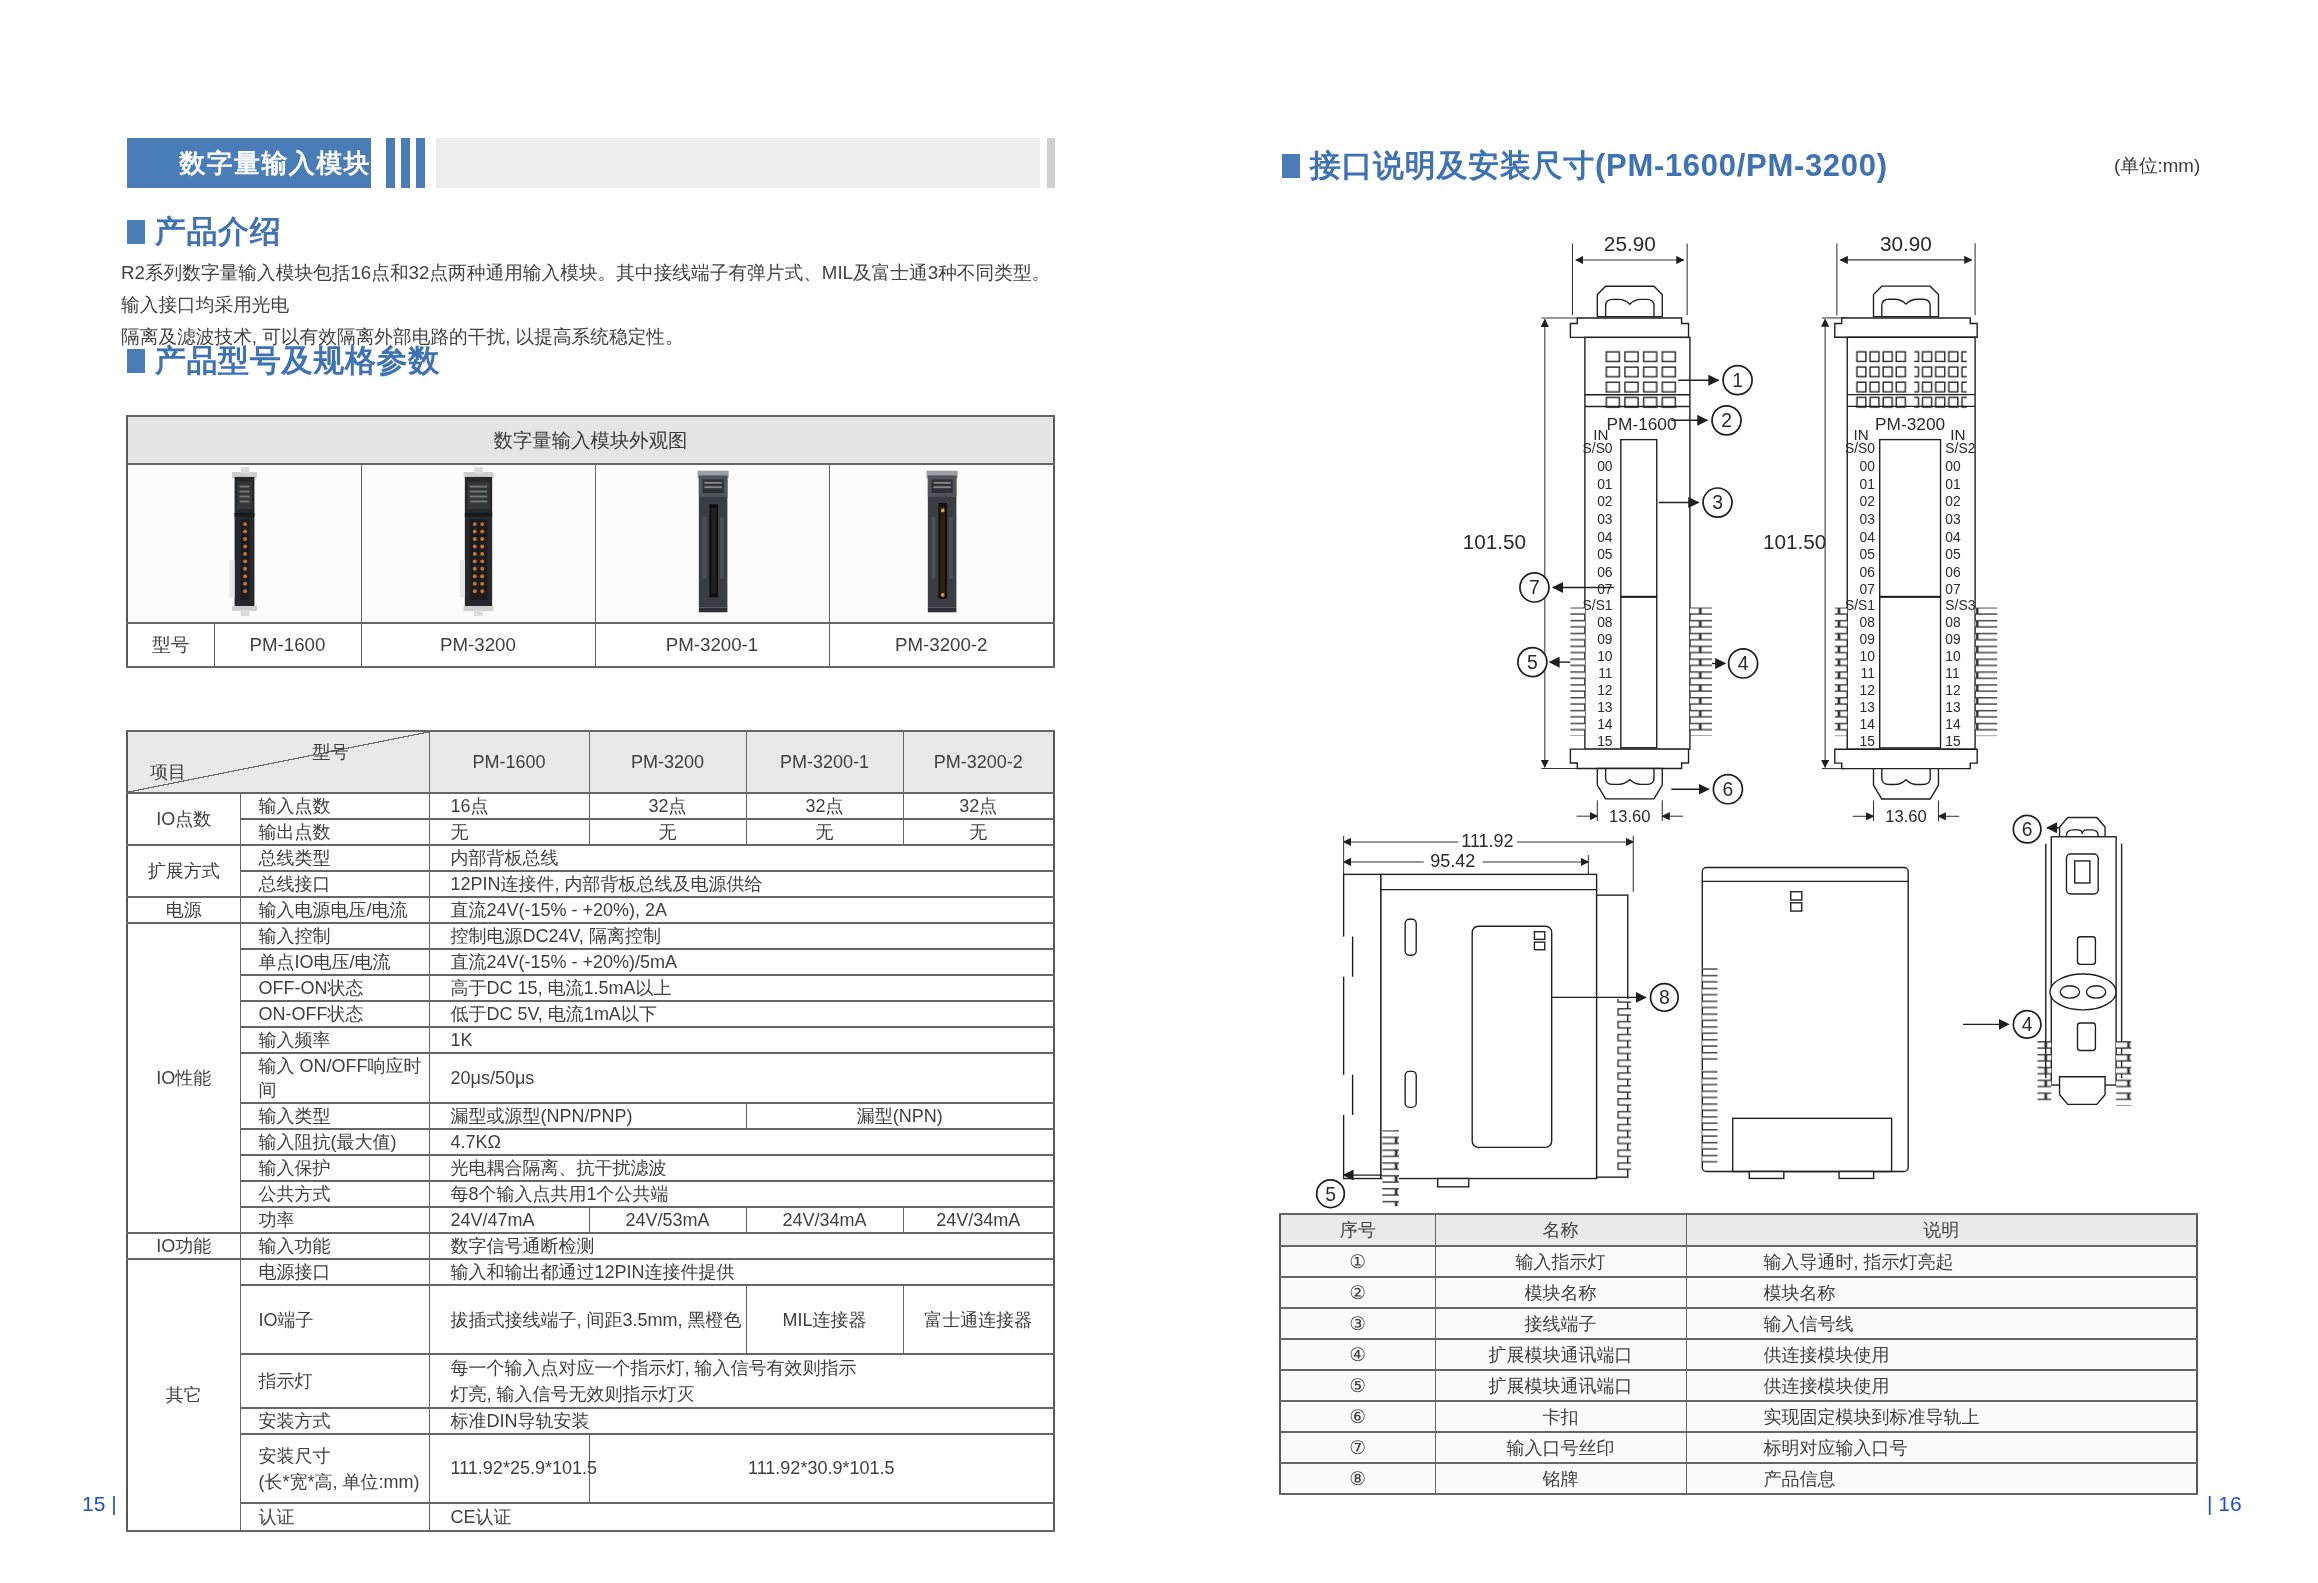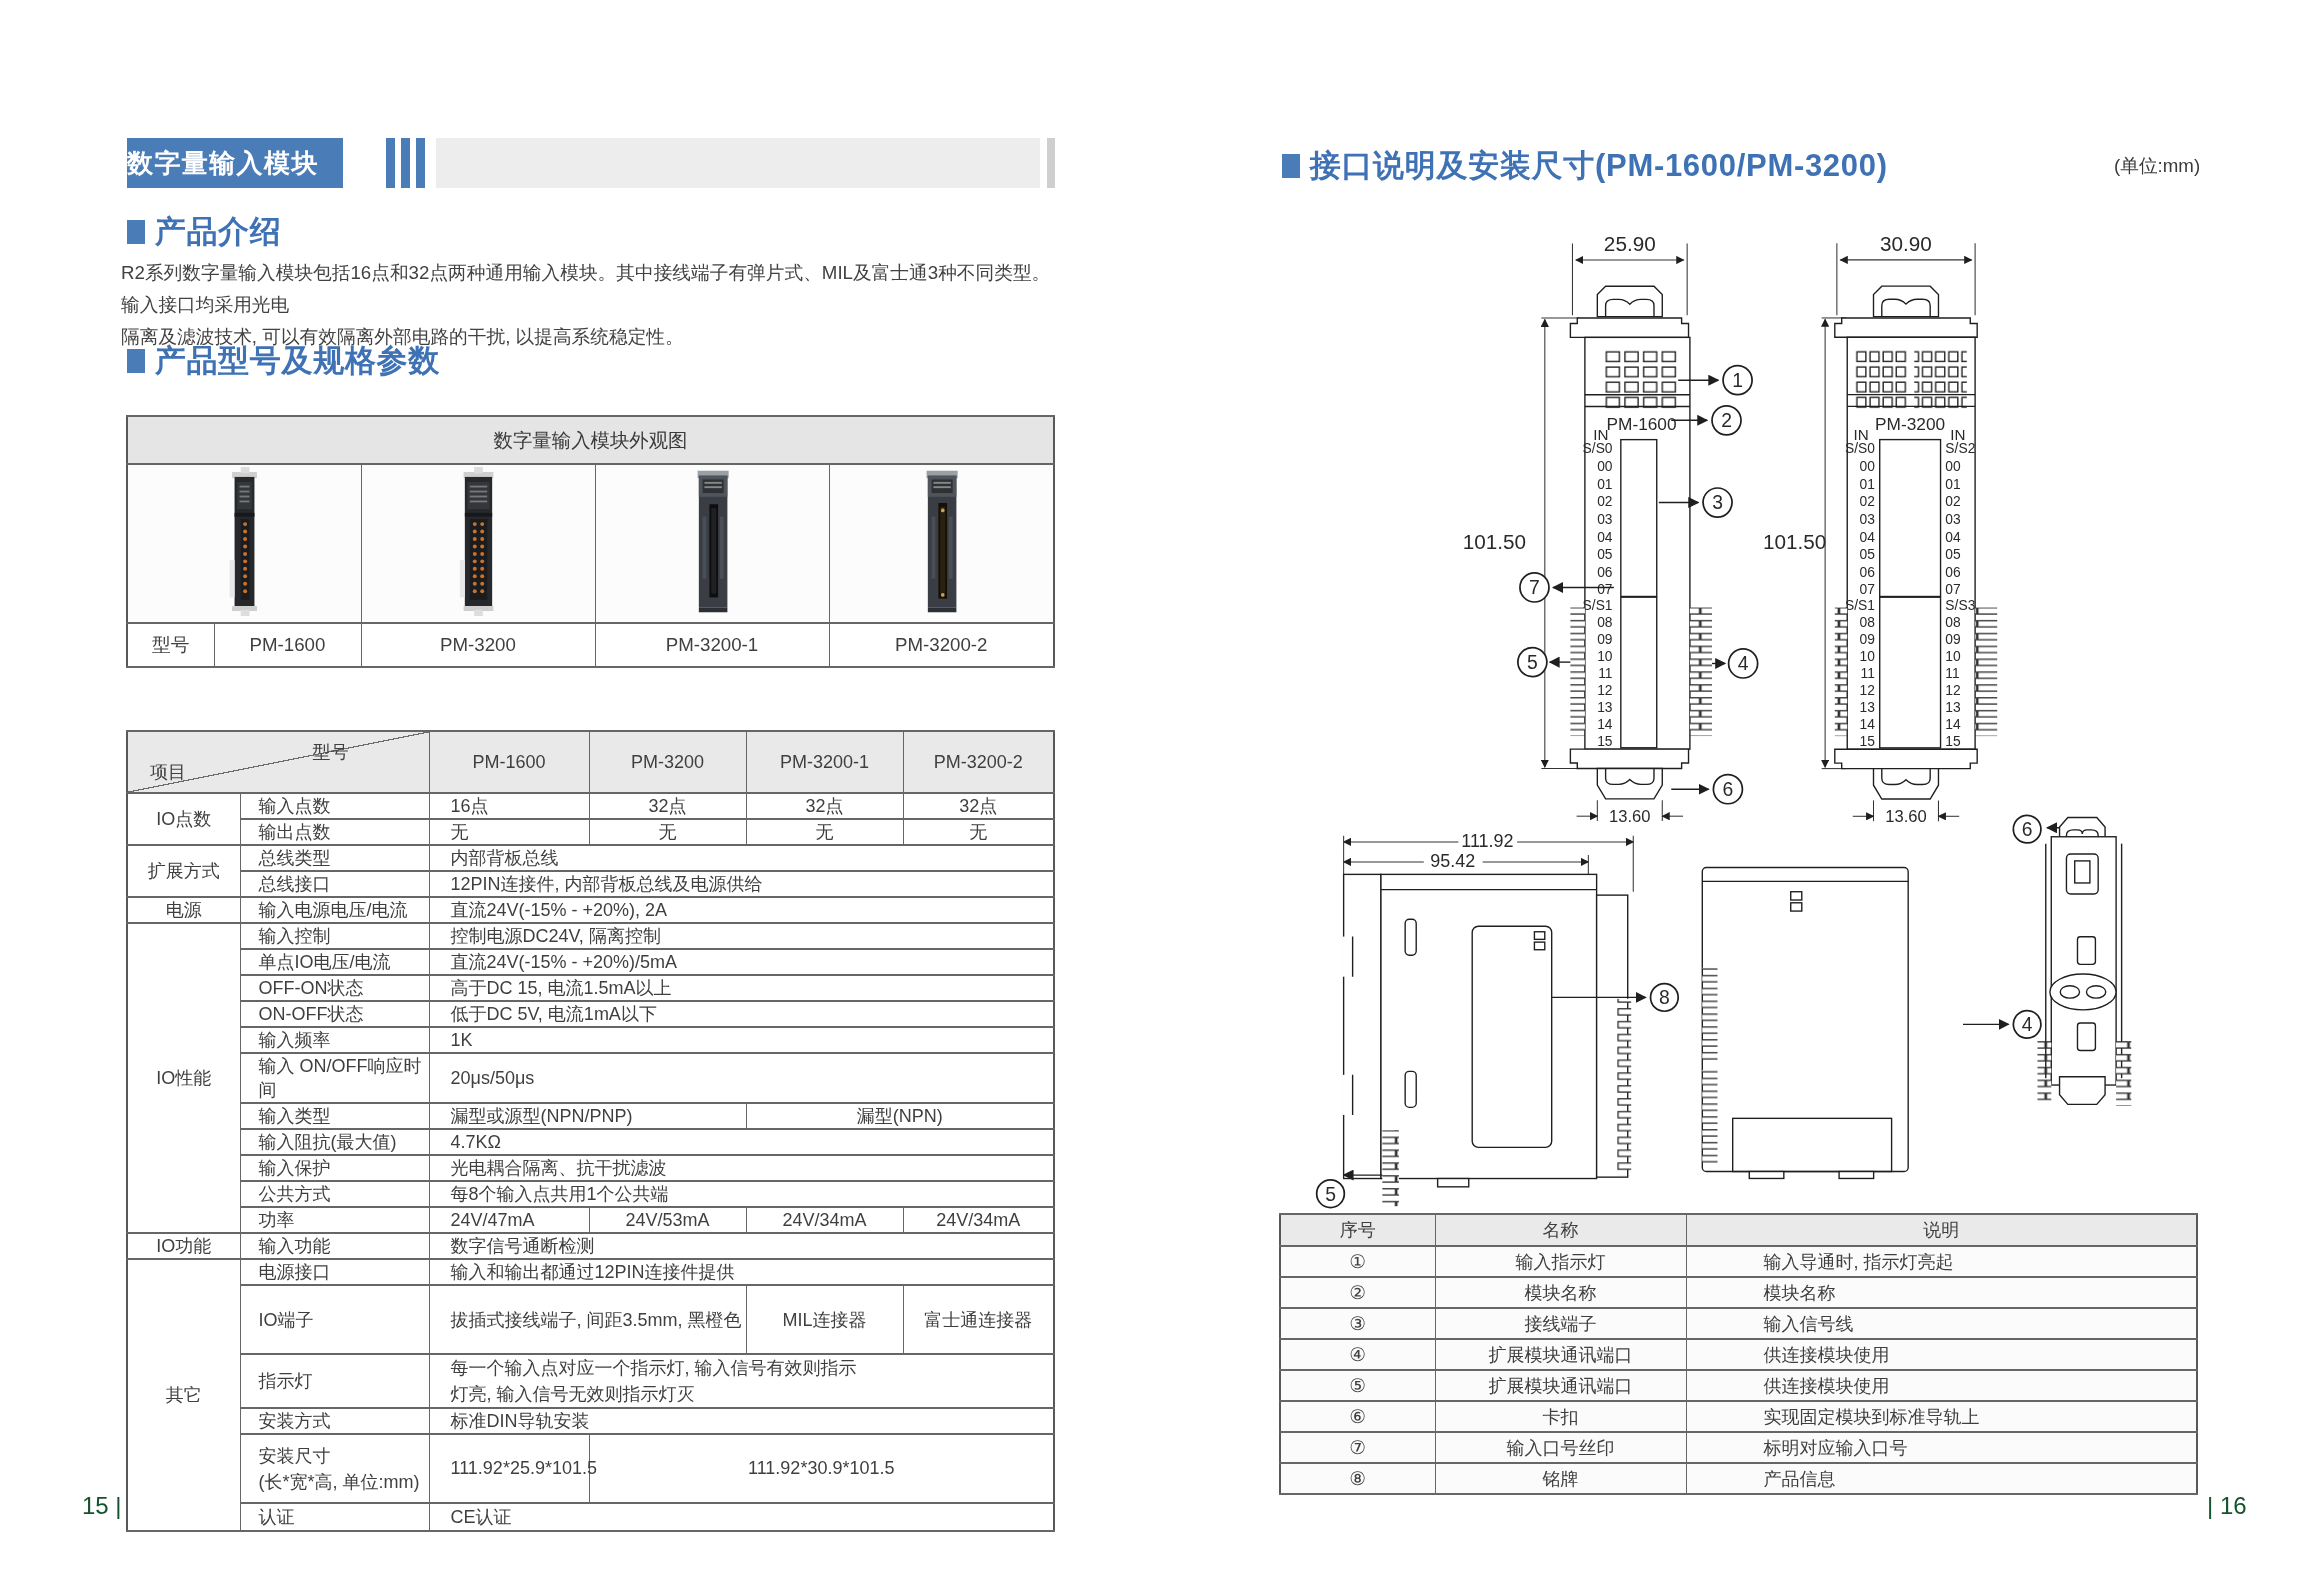--- a/index.html
+++ b/index.html
@@ -4,22 +4,22 @@
 <style>
   * { margin:0; padding:0; box-sizing:border-box; }
   html,body { background:#ffffff; }
   body {
     width:2319px; height:1584px; position:relative; overflow:hidden;
     font-family:"Liberation Sans", sans-serif; color:#3c3c3c;
   }
   .abs { position:absolute; }
 
   
-  .banner-box { left:127px; top:138px; width:216px; height:50px; background:#4a7cb8;
-    display:flex; align-items:center; justify-content:flex-start; }
+  .banner-box { left:127px; top:138px; width:244px; height:50px; background:#4a7cb8;
+    display:flex; align-items:center; justify-content:flex-end; }
   .banner-box span { color:#fff; font-size:26px; font-weight:bold; letter-spacing:1.4px; }
   .stripes { left:386px; top:138px; height:50px; display:flex; gap:6.2px; }
   .stripes i { display:block; width:9px; height:50px; background:#4a7cb8; }
   .gray-banner { left:436px; top:138px; width:604px; height:50px; background:#ededed; }
   .gray-end { left:1047px; top:138px; width:7.6px; height:50px; background:#cfcfcf; }
 
   .section-heading { display:flex; align-items:center; gap:9.7px; }
   .section-heading .sq { width:18px; height:23.5px; background:#4a7cb8; flex:0 0 auto; }
   .section-heading .txt { color:#3f72b4; font-size:31px; font-weight:bold; letter-spacing:0.7px; }
 
@@ -56,21 +56,21 @@
   .legend td { height:31px; background:#fbfbfb;margin-left:34px; }
   .legend .hrow td { height:32px; background:#eaeaea; text-align:center; }
   .legend td.c0 { text-align:center; font-size:18.7px; }
   .legend td.c1 { text-align:center; }
   .legend td.c2 { padding-left:77px; text-align:left; }
 
   
   .right-heading { left:1282px; top:145px; }
   .unit-note { left:2114px; top:153px; font-size:18.7px; color:#3a3a3a; }
 
-  .page-num { font-size:24px; color:#14532d; }
+  .page-num { font-size:21px; color:#1d4ed8; }
   .pn-left { left:82px; top:1492px; }
   .pn-right { left:2207px; top:1492px; }
 
   
   svg text { font-family:"Liberation Sans", sans-serif; fill:#2a2a2a; }
   .draw { stroke:#1f1f1f; stroke-width:2; fill:none; }
   .drawf { stroke:#1f1f1f; stroke-width:2; fill:#ffffff; }
   .dim { stroke:#333; stroke-width:1.5; fill:none; }
   .callout circle { stroke:#1f1f1f; stroke-width:2.5; fill:#fff; }
   .callout text { font-size:28px; text-anchor:middle; }

